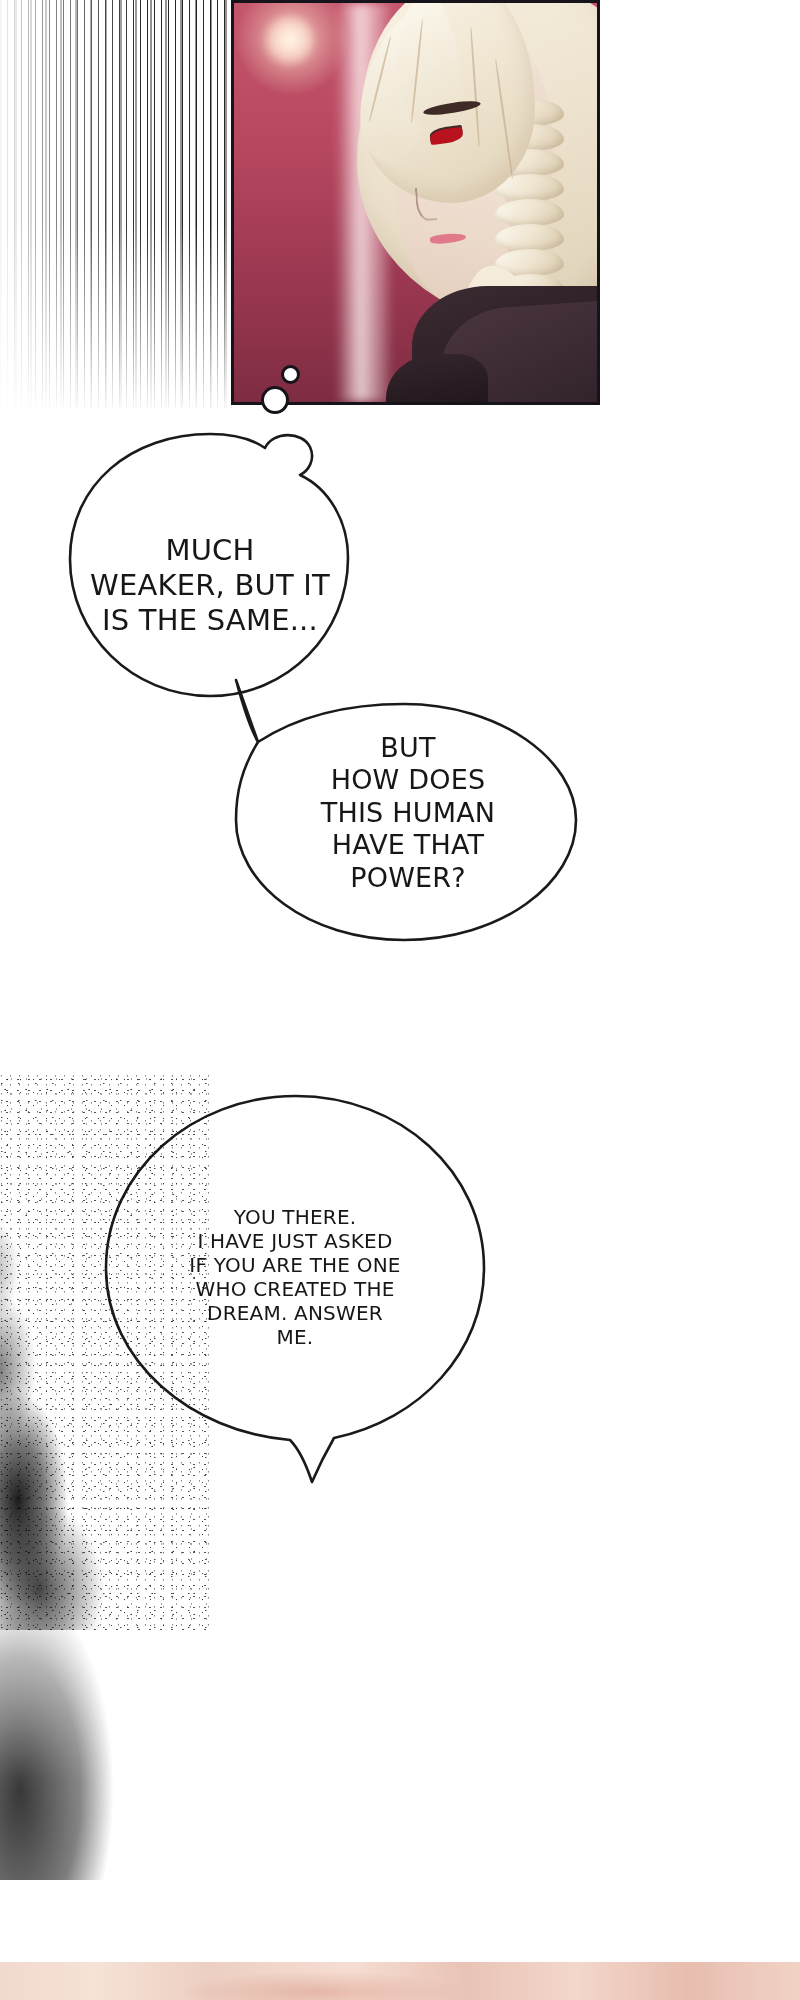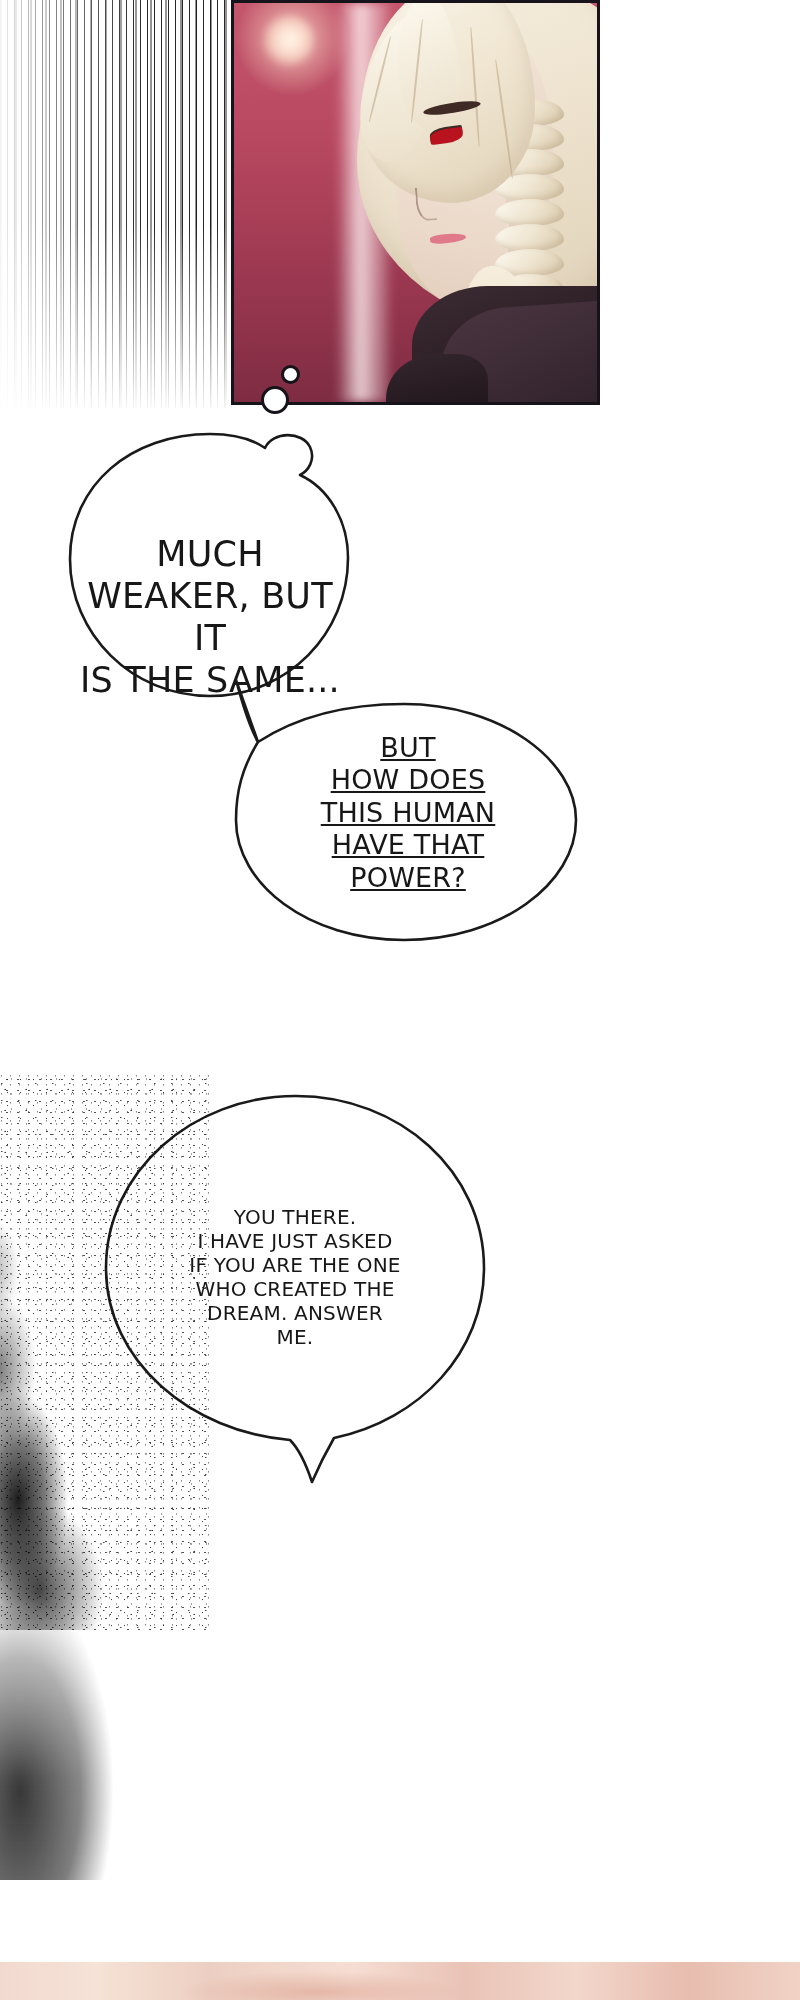--- a/index.html
+++ b/index.html
@@ -159,24 +159,24 @@
     text-align:center;
     color:#171717;
     font-family:"DejaVu Sans", sans-serif;
     font-weight:400;
     line-height:1.2;
     white-space:pre-line;
     letter-spacing:0.2px;
   }
 
   #bubble1{left:60px;top:428px;width:300px;height:290px;}
-  #bubble1 .btext{left:10px;top:105px;width:280px;font-size:35px;}
+  #bubble1 .btext{left:10px;top:105px;width:280px;font-size:29px;}
 
   #bubble2{left:228px;top:672px;width:360px;height:280px;}
-  #bubble2 .btext{left:30px;top:60px;width:300px;font-size:27px;text-decoration:underline;}
+  #bubble2 .btext{left:30px;top:60px;width:300px;font-size:27px;}
 
   #bubble3{left:100px;top:1090px;width:390px;height:390px;}
   #bubble3 .btext{left:12px;top:115px;width:366px;font-size:20px;}
 
   
   .grunge{
     position:absolute;left:-20px;top:1070px;width:230px;height:560px;
     background:
       radial-gradient(ellipse 70px 150px at 38px 430px, rgba(10,10,10,0.92) 0%, rgba(10,10,10,0.55) 38%, rgba(10,10,10,0) 72%),
       radial-gradient(ellipse 55px 110px at 18px 300px, rgba(10,10,10,0.55) 0%, rgba(10,10,10,0) 70%),

